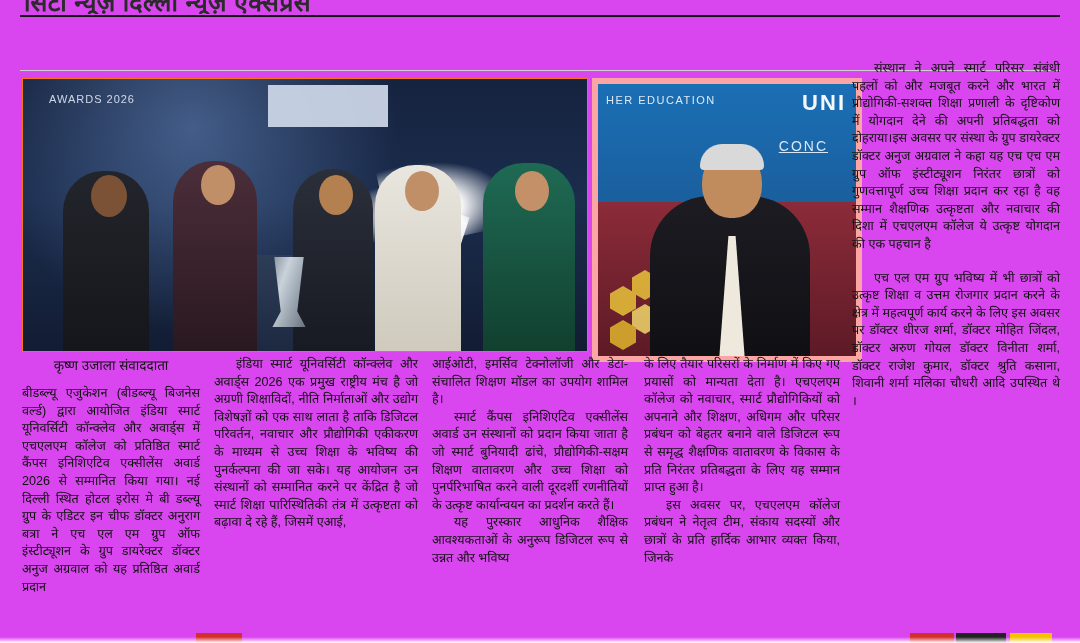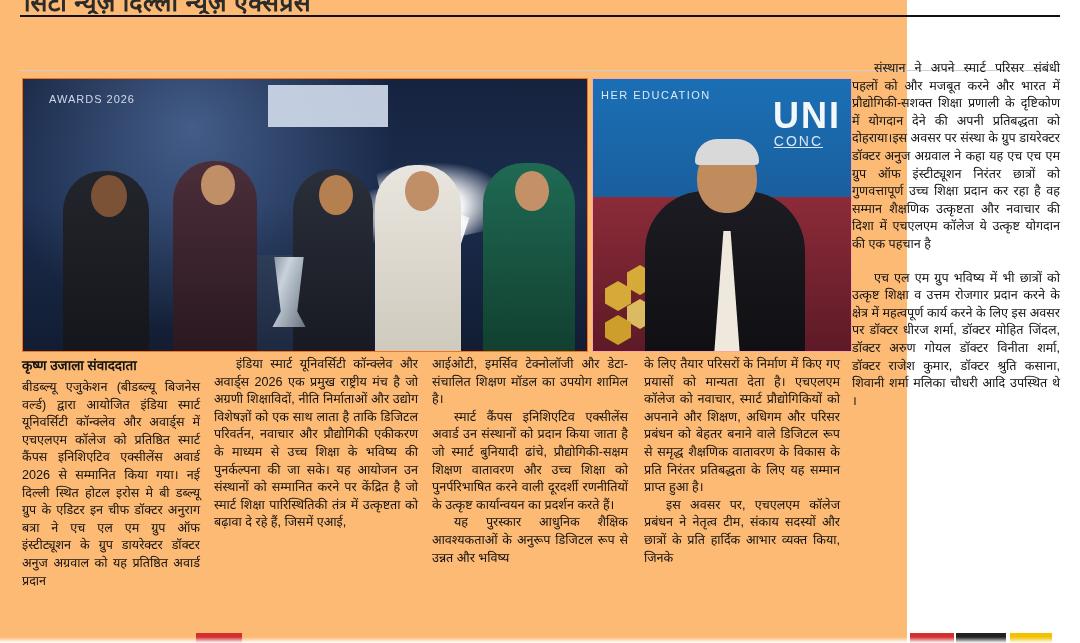--- a/index.html
+++ b/index.html
@@ -9,23 +9,23 @@
   }
   body {
     width: 1080px;
     height: 643px;
     overflow: hidden;
     font-family: "Liberation Sans", sans-serif;
     color: #111;
   }
   .page {
     position: relative;
-    width: 907px;
+    width: 1080px;
     height: 643px;
-    background: #fdba74;
+    background: #d946ef;
   }
 
   
   .top-strip {
     position: absolute;
     left: 0; top: 0;
     width: 1080px;
     height: 14px;
     overflow: hidden;
     color: #1a1a1a;
@@ -83,21 +83,21 @@
     border: 1px solid #f97316;
   }
   .photo-side {
     position: absolute;
     left: 592px;
     top: 78px;
     width: 258px;
     height: 272px;
     overflow: hidden;
     background: #6d2230;
-    border: 1px solid #fca5a5;
+    border: 6px solid #fca5a5;
   }
 
   
   .bg-stage {
     position: absolute; inset: 0;
     background:
       radial-gradient(circle at 30% 18%, rgba(120,160,220,0.45), rgba(0,0,0,0) 45%),
       linear-gradient(180deg, #16233f 0%, #1b2c4d 45%, #121d33 100%);
   }
   .screen-panel {
@@ -166,23 +166,23 @@
   }
   .side-banner {
     position: absolute;
     left: 0; top: 0;
     width: 258px; height: 118px;
     background: linear-gradient(180deg,#1b6fb5 0%, #1a5f9e 100%);
     overflow: hidden;
   }
   .side-banner .uni {
     position: absolute;
-    right: 10px; top: 16px;
+    right: 10px; top: 6px;
     color: #ffffff;
-    font-size: 36px;
+    font-size: 22px;
     font-weight: bold;
     letter-spacing: 2px;
     opacity: .95;
   }
   .side-banner .sub {
     position: absolute;
     right: 28px; top: 54px;
     color: #d7e8f8;
     font-size: 14px;
     letter-spacing: 2px;
@@ -242,24 +242,25 @@
   .col {
     position: absolute;
     top: 356px;
     font-size: 12.6px;
     line-height: 17.6px;
     text-align: justify;
     color: #111;
   }
   .col p { margin: 0 0 0 0; }
   .byline {
-    font-weight: bold;
+    text-align: center;
+    font-weight: normal;
     font-size: 13.5px;
     line-height: 19px;
-    margin-bottom: 4px;
+    margin-bottom: 10px;
   }
   .byline .place {
     display: block;
   }
   .col-1 { left: 22px;  width: 178px; }
   .col-2 { left: 214px; width: 204px; }
   .col-3 { left: 432px; width: 196px; }
   .col-4 { left: 644px; width: 196px; }
   .col-5 { left: 852px; width: 208px; top: 60px; }
 

